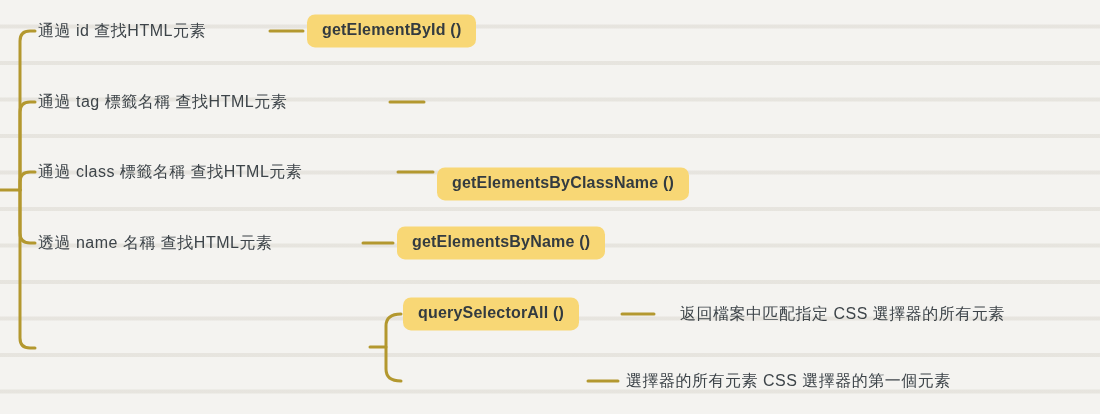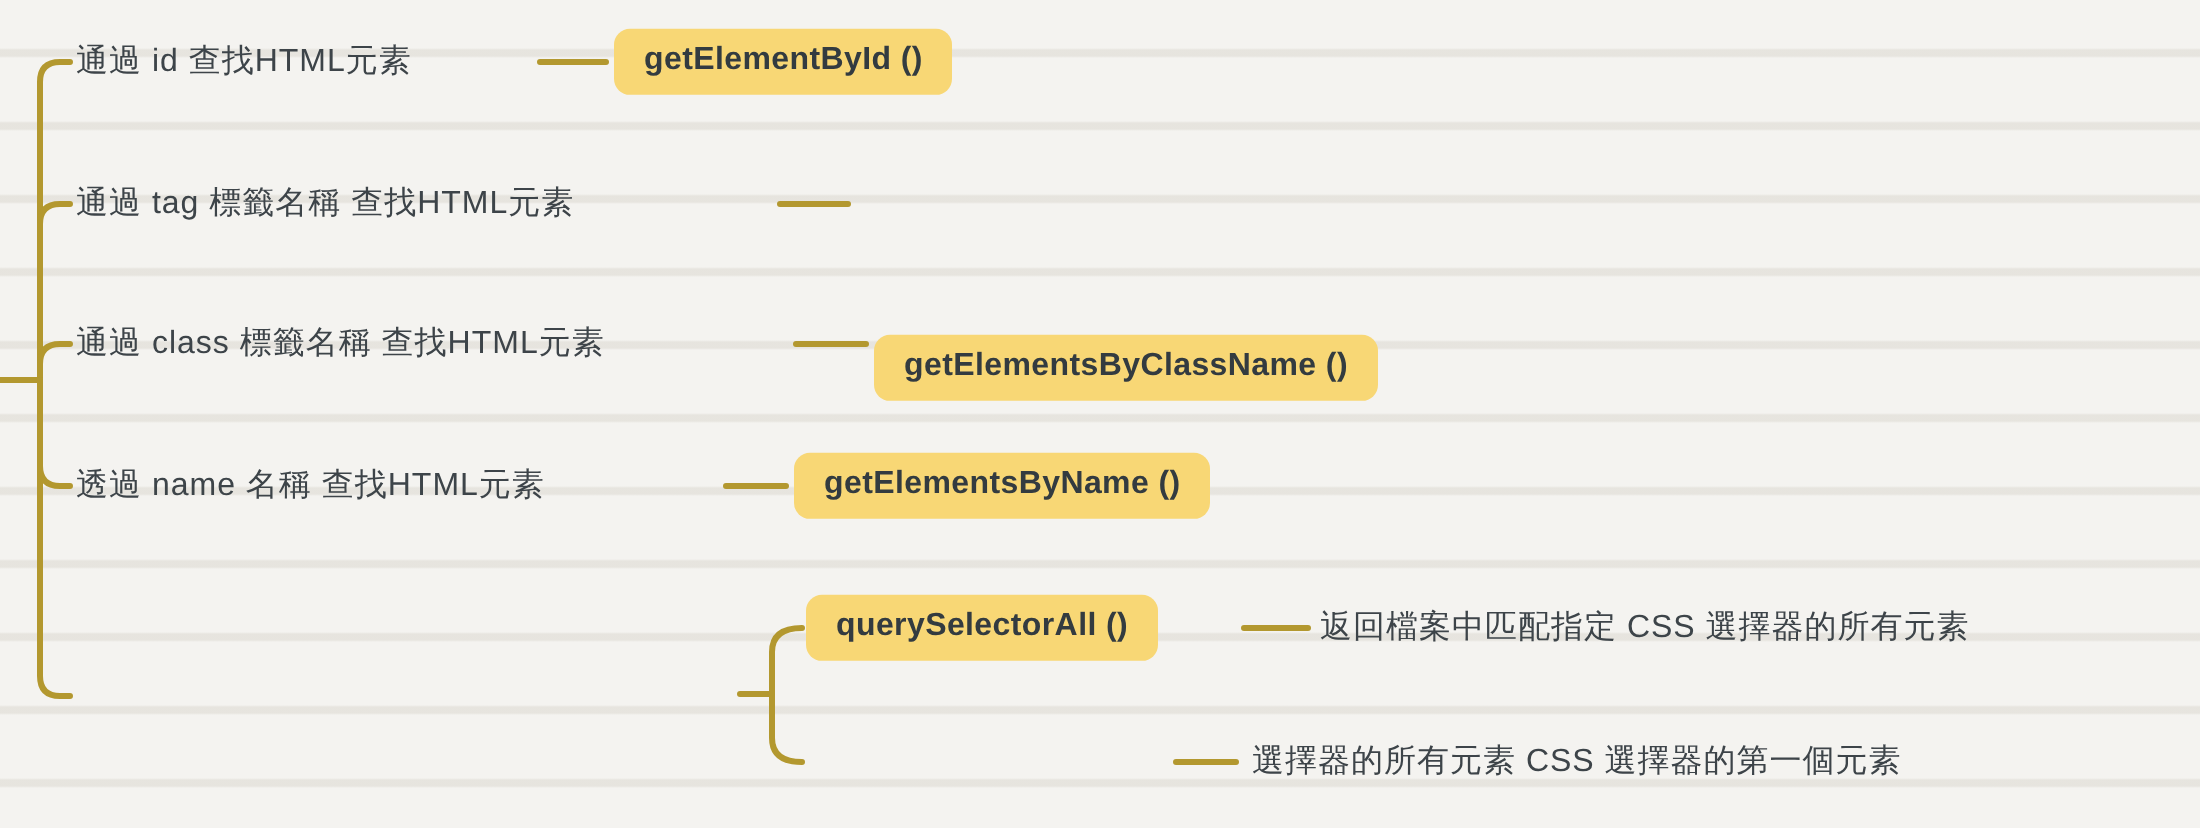--- a/index.html
+++ b/index.html
@@ -97,16 +97,16 @@
   <div class="node label" style="left:38px; top:31px">通過 id 查找HTML元素</div>
   <div class="node label" style="left:38px; top:102px">通過 tag 標籤名稱 查找HTML元素</div>
   <div class="node label" style="left:38px; top:172px">通過 class 標籤名稱 查找HTML元素</div>
   <div class="node label" style="left:38px; top:243px">透過 name 名稱 查找HTML元素</div>
 
   <div class="node method" style="left:307px; top:31px">getElementById ()</div>
   <div class="node method" style="left:437px; top:184px">getElementsByClassName ()</div>
   <div class="node method" style="left:397px; top:243px">getElementsByName ()</div>
   <div class="node method" style="left:403px; top:314px">querySelectorAll ()</div>
 
-  <div class="node desc" style="left:660px; top:314px">返回檔案中匹配指定 CSS 選擇器的所有元素</div>
+  <div class="node desc" style="left:680px; top:314px">返回檔案中匹配指定 CSS 選擇器的所有元素</div>
   <div class="node desc" style="left:626px; top:381px">選擇器的所有元素 CSS 選擇器的第一個元素</div>
 
 </div>
 
 </body></html>

